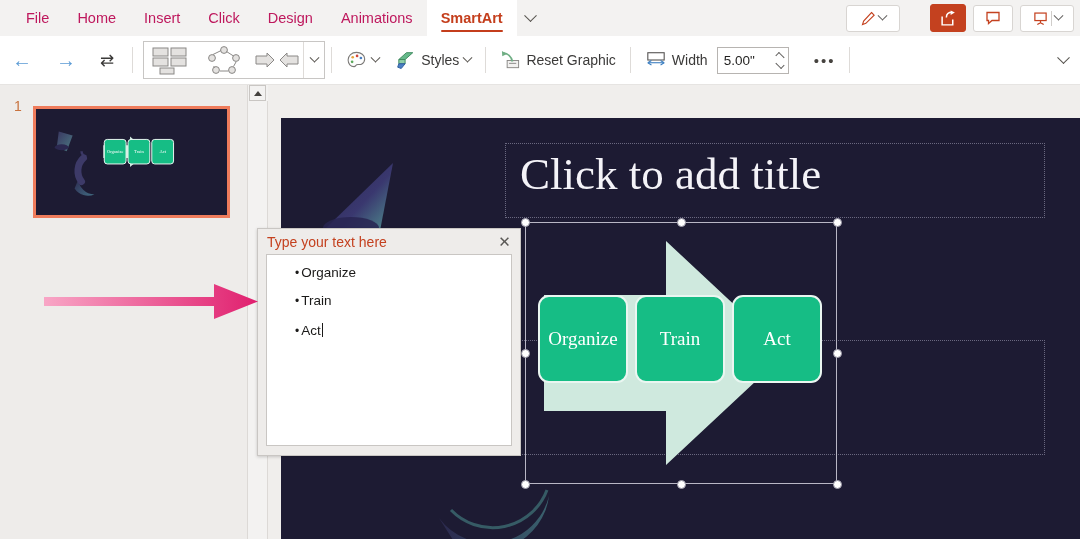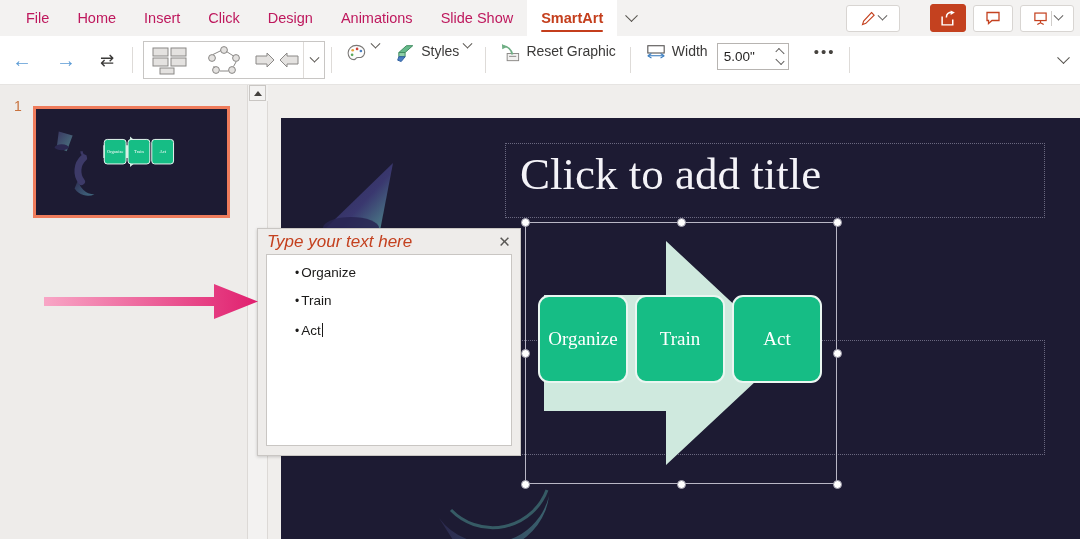--- a/index.html
+++ b/index.html
@@ -58,21 +58,21 @@
   .vdiv { width: 1px; height: 15px; background: #d0cdca; }
 
   
   .toolbar {
     position: absolute; left: 0; top: 36px; width: 1080px; height: 49px;
     background: #ffffff;
     display: flex; align-items: center;
     border-bottom: 1px solid #e6e4e2;
   }
   .tb-item {
-    display: flex; align-items: flex-start; gap: 5px;
+    display: flex; align-items: center; gap: 5px;
     height: 34px; padding: 0 7px; margin: 0 1px;
     font-size: 14px; color: #3b3a39; white-space: nowrap;
   }
   .tb-sep { width: 1px; height: 26px; background: #dedbd8; margin: 0 6px; }
   .nav-arrow { font-size: 20px; color: #5b9bd5; padding: 0 12px; line-height: 1; }
   .nav-arrow.gray { color: #3b3a39; font-size: 17px; }
 
   .gallery {
     display: flex; align-items: stretch; height: 38px;
     border: 1px solid #c8c6c4; background: #fff; margin-left: 4px;
@@ -187,21 +187,21 @@
   
   .textpane {
     position: absolute; left: 257px; top: 228px; width: 264px; height: 228px;
     background: #eeecea; border: 1px solid #c9c6c3;
     box-shadow: 0 1px 3px rgba(0,0,0,0.18);
   }
   .tp-head {
     position: relative; height: 25px;
     display: flex; align-items: center;
   }
-  .tp-title { margin-left: 9px; font-size: 17px; color: #c4411f; font-style: italic; }
+  .tp-title { margin-left: 9px; font-size: 14px; color: #c4411f; }
   .tp-close {
     position: absolute; right: 7px; top: 4px; width: 17px; height: 17px;
     display: flex; align-items: center; justify-content: center;
     font-size: 15px; color: #5a5855; line-height: 1;
   }
   .tp-body {
     position: absolute; left: 8px; top: 25px; right: 8px; bottom: 9px;
     background: #ffffff; border: 1px solid #c9c6c3;
     padding: 10px 6px 0 6px;
   }
@@ -224,21 +224,20 @@
 
 <div id="app">
 
   <div class="tabbar">
     <div class="tab first"><span>File</span></div>
     <div class="tab"><span>Home</span></div>
     <div class="tab"><span>Insert</span></div>
     <div class="tab"><span>Click</span></div>
     <div class="tab"><span>Design</span></div>
     <div class="tab"><span>Animations</span></div>
-    <div class="tab"><span>Slide Show</span></div>
     <div class="tab active">
       <span>SmartArt</span>
       <span class="underline"></span>
     </div>
     <div class="tab-caret">
       <span class="chev"></span>
     </div>
 
     <div class="tabbar-right">
       <div class="ic-btn wide">

